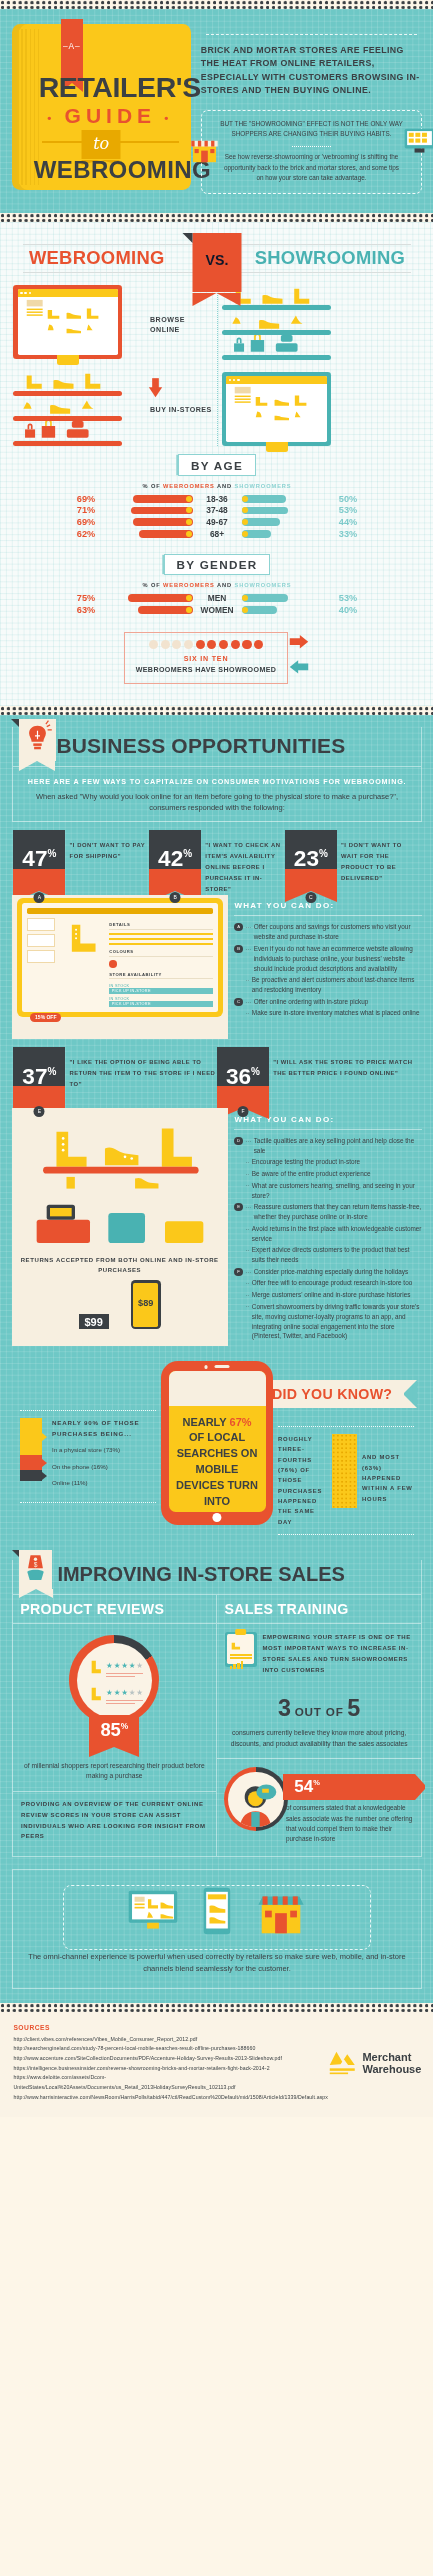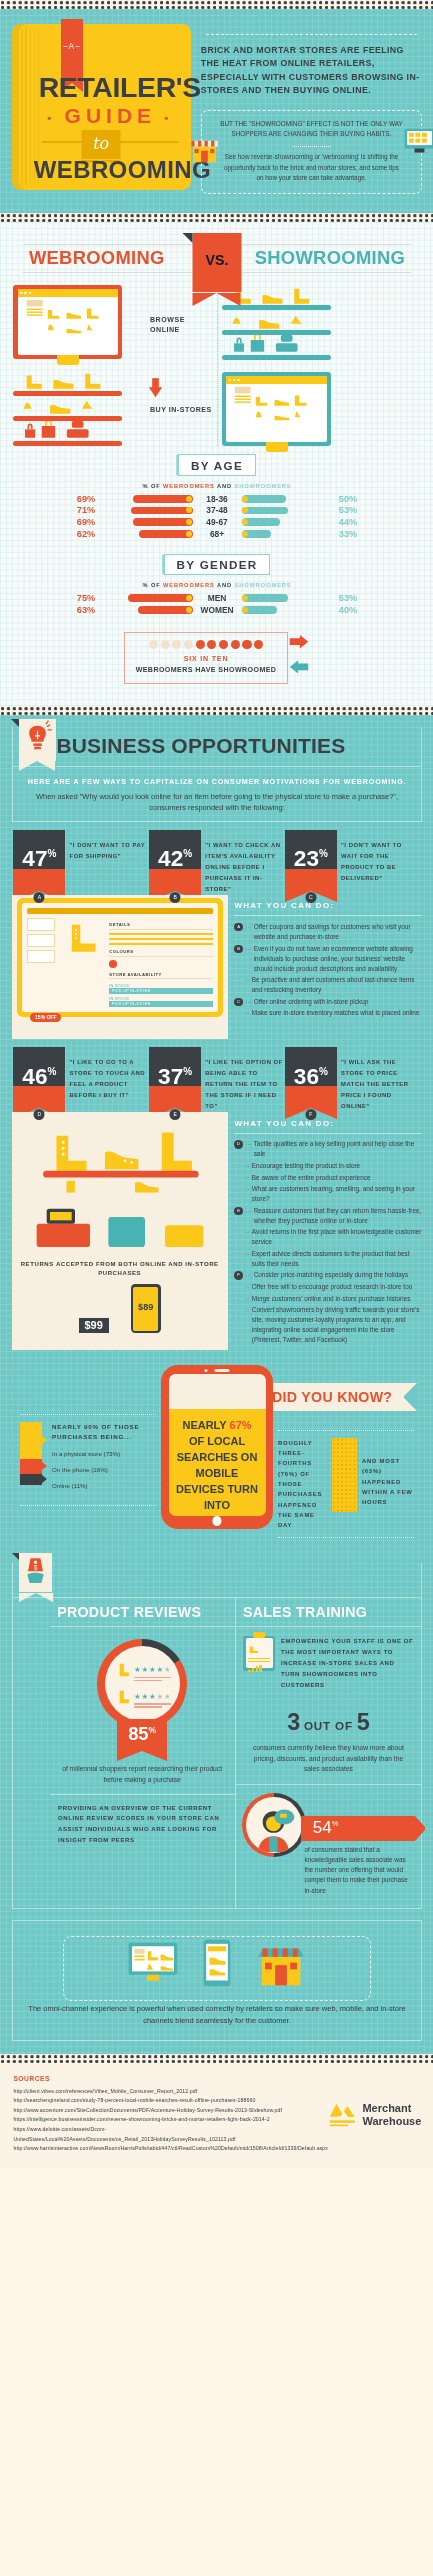--- a/index.html
+++ b/index.html
@@ -353,21 +353,21 @@
   
   .iis { padding: 10px 11.7px 0 11.7px; }
   .iis-inner { border: 0.8px solid rgba(255,255,255,.45); border-top: none; }
   .iis-head { display: flex; align-items: center; gap: 5px; padding: 0 0 5px 6.7px; }
   .iis-flag { width: 33px; height: 39px; background: #f7efe0; position: relative; flex: none; margin-top: -10px; }
   .iis-flag:after { content: ""; position: absolute; left: 0; bottom: -9.2px; border-left: 17px solid #f7efe0; border-right: 17px solid #f7efe0; border-bottom: 9.2px solid transparent; }
   .iis-flag .fold { position: absolute; left: -7.5px; top: 0; border-top: 7.5px solid #3b4044; border-left: 7.5px solid transparent; }
   .iis-title { font-family: "Liberation Sans Narrow","Liberation Sans",sans-serif; font-weight: bold; font-size: 20px; color: #3b4044; }
   .two-col { display: flex; border-top: 0.8px solid rgba(255,255,255,.45); }
   .two-col > div { width: 50%; }
-  .two-col .left { border-right: 0.8px solid rgba(255,255,255,.45); margin-left: 37px; }
+  .two-col .left { border-right: 0.8px solid rgba(255,255,255,.45); }
   .colhead { color: #fff; font-family: "Liberation Sans Narrow","Liberation Sans",sans-serif; font-weight: bold; font-size: 14.2px; padding: 5.9px 7.5px; border-bottom: 0.8px solid rgba(255,255,255,.45); letter-spacing: 0.3px; }
   .donut { width: 90px; height: 90px; border-radius: 50%; margin: 11.7px auto 0 auto; position: relative;
     background: conic-gradient(#3b4044 0 16%, #e8522f 16% 100%); }
   .donut .hole { position: absolute; inset: 7.5px; background: #faf3e6; border-radius: 50%; display: flex; flex-direction: column; justify-content: center; gap: 5.9px; padding-left: 13.4px; }
   .stars { font-size: 7.5px; letter-spacing: 0.8px; color: #4cb5b5; }
   .stars .off { color: #b9c3c3; }
   .rl { height: 1.3px; background: #f0a594; margin-top: 1.7px; width: 37px; }
   .rl.s { width: 28.5px; }
   .boot-s { width: 11.7px; height: 14.2px; position: relative; }
   .pct-badge {
@@ -390,21 +390,21 @@
   .st-txt { font-size: 6px; color: #3b4044; letter-spacing: 0.6px; line-height: 1.85; font-weight: bold; }
   .outof { text-align: center; padding: 10px 5px 3.3px 5px; color: #3b4044;
     font-family: "Liberation Sans Narrow","Liberation Sans",sans-serif; font-weight: bold; }
   .outof .big { font-size: 23.4px; }
   .outof .mid { font-size: 11.7px; letter-spacing: 0.8px; }
   .assoc { display: flex; align-items: flex-start; padding: 8.4px 6.7px 11.7px 6.7px; gap: 3.3px; border-top: 0.8px solid rgba(255,255,255,.45); }
   .avatar { width: 64px; height: 64px; border-radius: 50%; background: conic-gradient(#3b4044 0 50%, #e8522f 50% 100%); position: relative; flex: none; }
   .avatar .in { position: absolute; inset: 4.2px; border-radius: 50%; background: #faf3e6; overflow: hidden; }
   .assoc-badge { position: relative; margin-left: -8.4px; margin-top: 6.7px; }
   .assoc-badge .body { background: #e8522f; color: #fff; padding: 2.5px 6.7px 3.3px 11.7px;
-    font-family: "Liberation Sans Narrow","Liberation Sans",sans-serif; font-weight: normal; font-size: 17px; position: relative; margin-top: 16px; }
+    font-family: "Liberation Sans Narrow","Liberation Sans",sans-serif; font-weight: bold; font-size: 17px; position: relative; }
   .assoc-badge .body:after { content: ""; position: absolute; right: -10px; top: 0; bottom: 0; border-left: 10px solid #e8522f; border-top: 11.7px solid transparent; border-bottom: 11.7px solid transparent; }
   .assoc-badge .body sup { font-size: 7.5px; }
   .assoc-txt { font-size: 6.4px; line-height: 1.6; color: #3b4044; padding-left: 3.3px; padding-top: 3.3px; }
 
   
   .unify { padding: 11.7px 11.7px 13.4px 11.7px; }
   .unify-inner { border: 0.8px solid rgba(255,255,255,.45); padding: 11.7px 13.4px 13.4px 13.4px; text-align: center; position: relative; }
   .unify-icons { display: flex; align-items: center; justify-content: center; gap: 23.4px; position: relative; padding: 5px 0 11.7px 0; }
   .u-dash { position: absolute; left: 37px; right: 37px; top: 3.3px; height: 65px; border: 0.8px dashed rgba(255,255,255,.85); border-radius: 8.4px; }
   .unify h3 { color: #fff; font-family: "Liberation Sans Narrow","Liberation Sans",sans-serif; font-weight: bold; font-size: 11.3px; letter-spacing: 0.3px; margin-bottom: 5px; }
@@ -918,29 +918,20 @@
           </ul>
       </div>
     </div>
 
     <div style="padding:0 11.7px;">
       <div class="pct-row" id="stats-row-2">
           <div class="pct-item">
             <div class="pct-flag">
               <div class="top"></div>
               <div class="bot"></div>
-              <div class="num">46<sup>%</sup></div>
-              <div class="tag">D</div>
-            </div>
-            <div class="pct-quote">"I LIKE TO GO TO A STORE TO TOUCH AND FEEL A PRODUCT BEFORE I BUY IT"</div>
-          </div>
-          <div class="pct-item">
-            <div class="pct-flag">
-              <div class="top"></div>
-              <div class="bot"></div>
               <div class="num">37<sup>%</sup></div>
               <div class="tag">E</div>
             </div>
             <div class="pct-quote">"I LIKE THE OPTION OF BEING ABLE TO RETURN THE ITEM TO THE STORE IF I NEED TO"</div>
           </div>
           <div class="pct-item">
             <div class="pct-flag">
               <div class="top"></div>
               <div class="bot"></div>
               <div class="num">36<sup>%</sup></div>
@@ -1108,20 +1099,21 @@
         <div class="iis-head">
           <div class="iis-flag">
             <div class="fold"></div>
             <svg width="33" height="35" viewBox="0 0 40 42">
               <path d="M14 6h12l3 16H11z" fill="#e8522f"></path>
               <circle cx="20" cy="11" r="2" fill="#f7efe0"></circle>
               <text x="20" y="20" font-size="8" fill="#f7efe0" text-anchor="middle" font-family="Liberation Sans">$</text>
               <path d="M10 26c4-3 16-3 20 0l-3 10H13z" fill="#49b2b2"></path>
             </svg>
           </div>
+          <div class="iis-title">IMPROVING IN-STORE SALES</div>
         </div>
 
         <div class="two-col">
 
           <div class="left">
             <div class="colhead">PRODUCT REVIEWS</div>
             <div class="donut">
               <div class="hole">
                 <div style="display:flex;align-items:center;gap:4.2px">
                   <span class="boot-s">

